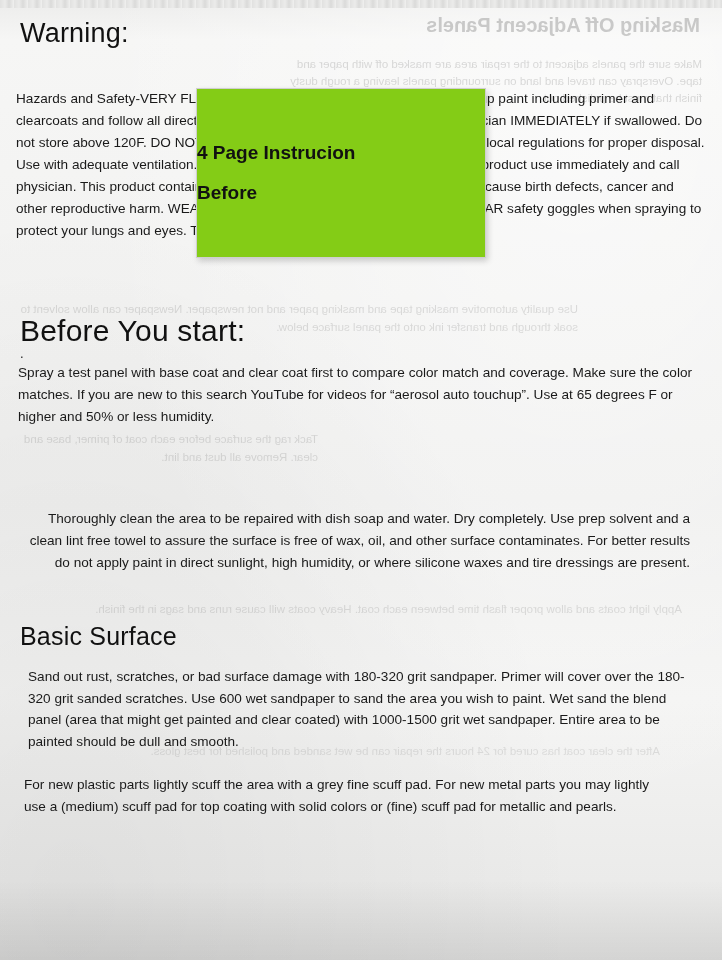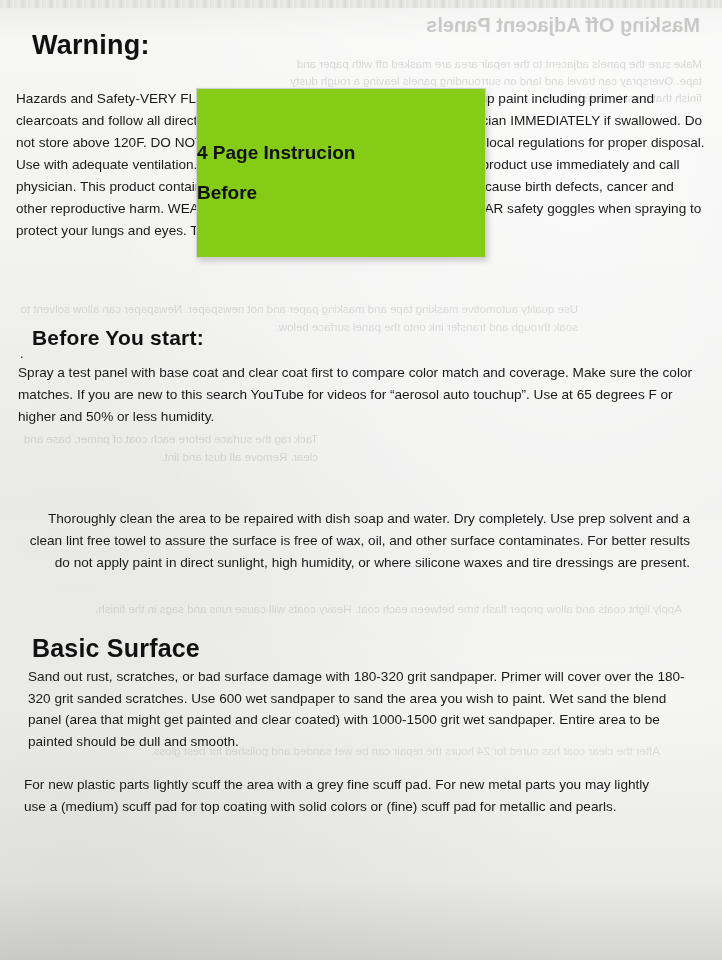--- a/index.html
+++ b/index.html
@@ -94,22 +94,22 @@
   }
   .bleed-block-5 {
     top: 742px;
     left: 60px;
     width: 600px;
     font-size: 11.5px;
     line-height: 18px;
     color: rgba(60,60,60,0.13);
   }
   h1.heading {
-    font-weight: bold;
-    margin: 16px;
+    font-weight: normal;
+    margin: 4px;
     letter-spacing: 0.2px;
   }
   .h-warning {
     position: absolute;
     top: 14px;
     left: 16px;
     font-size: 27px;
   }
   .para {
     position: absolute;
@@ -119,21 +119,21 @@
   }
   .p-warning {
     top: 88px;
     left: 16px;
     width: 690px;
   }
   .h-before {
     position: absolute;
     top: 310px;
     left: 16px;
-    font-size: 21px;
+    font-size: 30px;
   }
   .dot {
     position: absolute;
     top: 346px;
     left: 20px;
     font-size: 13px;
     color: #222;
   }
   .p-before {
     top: 362px;

